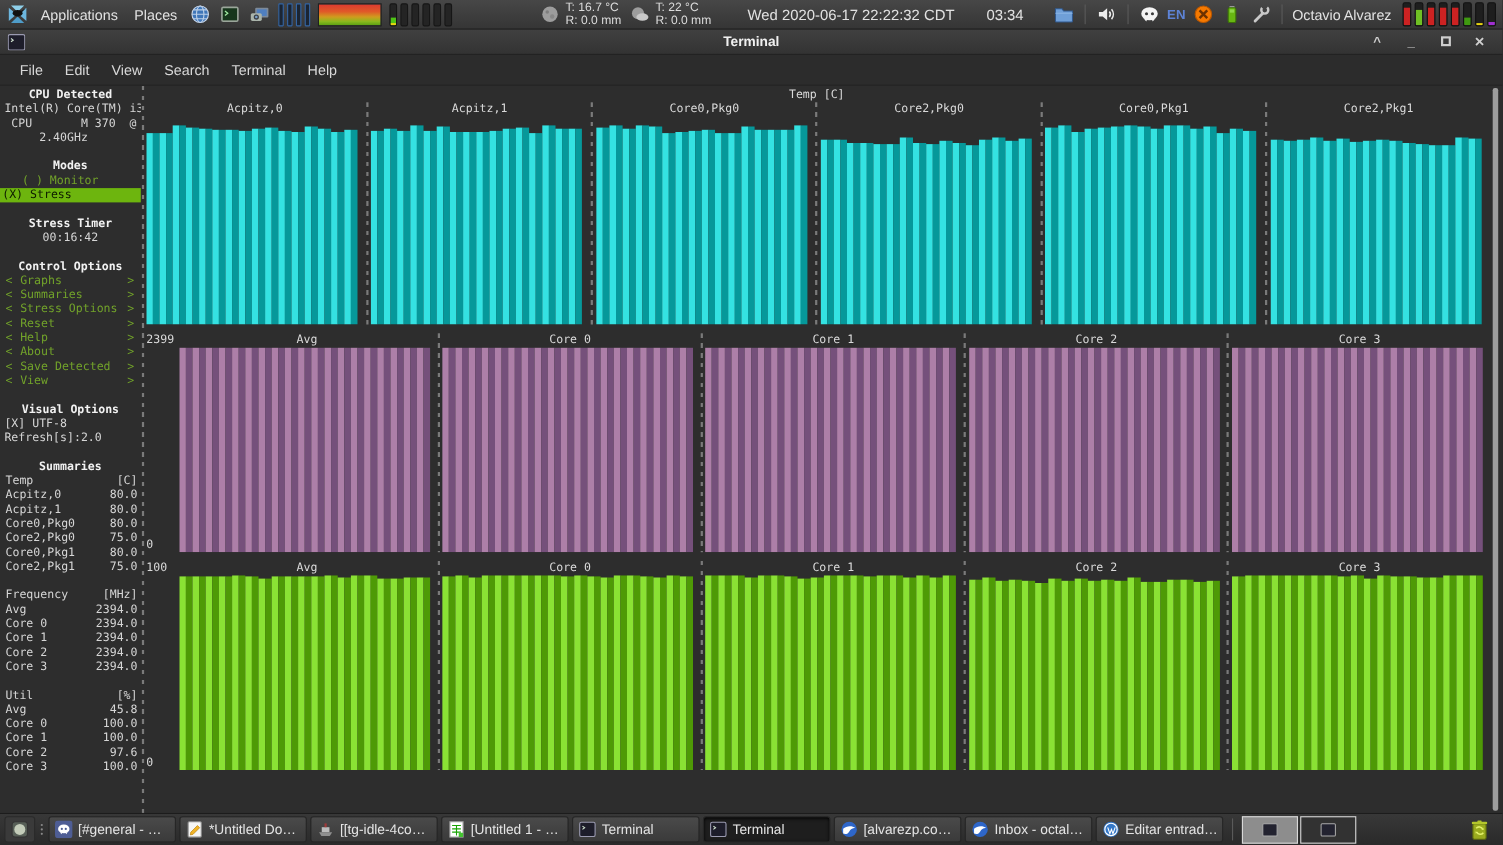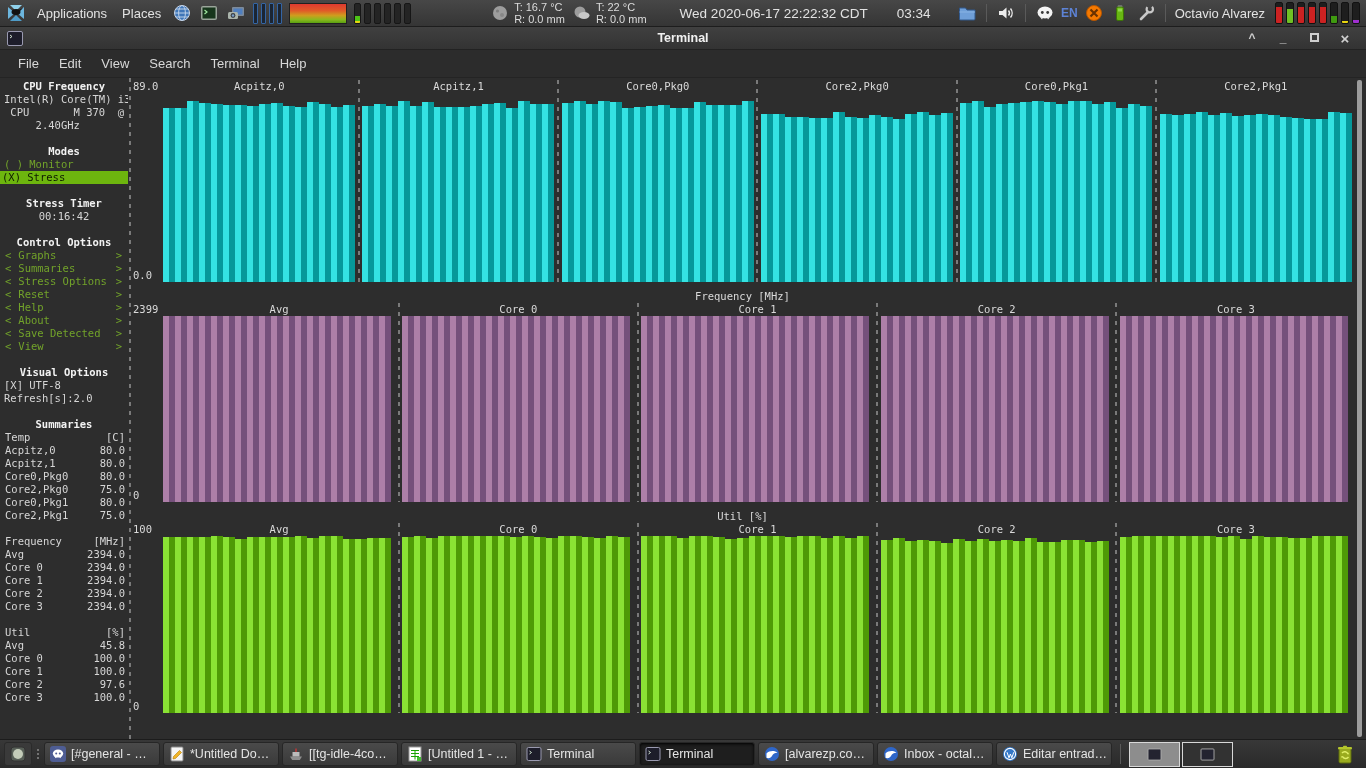--- a/index.html
+++ b/index.html
@@ -46,21 +46,21 @@
   .menubar .mitem { color:#d8d8d8; font-size:13px; padding:4px 10px; cursor:default; }
 
   
   .term-body { height:661px; background:#2d2d2d; display:flex; position:relative;
     font-family:"DejaVu Sans Mono",monospace; font-size:10.5px; }
   .sidebar { width:128px; flex:none; padding-top:2px; color:#d6d6d6; }
   .ln { height:13px; line-height:13px; white-space:pre; overflow:hidden; }
   .ln.h { font-weight:bold; color:#f2f2f2; text-align:center; }
   .ln.c { text-align:center; }
   .ln.p { padding-left:4px; }
-  .ln.g { color:#72a32a; padding-left:4px; }
+  .ln.g { color:#72a32a; padding-left:20px; }
   .ln.sel { background:#6db50e; color:#0d1a00; padding-left:2px; }
   .ln.ctl { color:#72a32a; display:flex; padding:0 6px 0 5px; }
   .ln.ctl .lab { flex:1; margin-left:7px; }
   .ln.kv { display:flex; justify-content:space-between; padding:0 3px 0 5px; }
 
   .vaxis { width:5px; flex:none; background-image:repeating-linear-gradient(to bottom,#7a7a7a 0 4px,transparent 4px 9px);
     background-size:2px 100%; background-repeat:no-repeat; background-position:1px 0; }
 
   .charts { flex:1; padding:2px 14px 0 0; position:relative; }
   .chart { margin-bottom:8px; }
@@ -280,21 +280,21 @@
     <span class="mitem">File</span>
     <span class="mitem">Edit</span>
     <span class="mitem">View</span>
     <span class="mitem">Search</span>
     <span class="mitem">Terminal</span>
     <span class="mitem">Help</span>
   </div>
 
 <div class="term-body">
   <div class="sidebar">
-      <div class="ln h">CPU Frequency</div>
+      <div class="ln h">CPU Detected</div>
       <div class="ln p">Intel(R) Core(TM) i3</div>
       <div class="ln p"> CPU       M 370  @</div>
       <div class="ln p">     2.40GHz</div>
       <div class="ln"></div>
       <div class="ln h">Modes</div>
       <div class="ln g">( ) Monitor</div>
       <div class="ln sel">(X) Stress</div>
       <div class="ln"></div>
       <div class="ln h">Stress Timer</div>
       <div class="ln c">00:16:42</div>
@@ -332,25 +332,22 @@
       <div class="ln kv"><span>Util</span><span>[%]</span></div>
       <div class="ln kv"><span>Avg</span><span>45.8</span></div>
       <div class="ln kv"><span>Core 0</span><span>100.0</span></div>
       <div class="ln kv"><span>Core 1</span><span>100.0</span></div>
       <div class="ln kv"><span>Core 2</span><span>97.6</span></div>
       <div class="ln kv"><span>Core 3</span><span>100.0</span></div>
     </div>
   <div class="vaxis"></div>
   <div class="charts">
       <div class="chart">
+        <div class="chart-title">Temp [C]</div>
         <div class="chart-main">
-          <div class="ylab">
-            <span>89.0</span>
-            <span>0.0</span>
-          </div>
           <div class="cols">
             <div class="ccol">
               <div class="clabel">Acpitz,0</div>
               <div class="bars" style="height: 189px;">
                 <div class="stripe" style="height: 91.98%; background: rgb(52, 226, 226);"></div>
                 <div class="stripe" style="height: 91.98%; background: rgb(6, 152, 154);"></div>
                 <div class="stripe" style="height: 92.18%; background: rgb(52, 226, 226);"></div>
                 <div class="stripe" style="height: 92.18%; background: rgb(6, 152, 154);"></div>
                 <div class="stripe" style="height: 95.84%; background: rgb(52, 226, 226);"></div>
                 <div class="stripe" style="height: 95.84%; background: rgb(6, 152, 154);"></div>
@@ -569,21 +566,20 @@
                 <div class="stripe" style="height: 89.84%; background: rgb(52, 226, 226);"></div>
                 <div class="stripe" style="height: 89.84%; background: rgb(6, 152, 154);"></div>
                 <div class="stripe" style="height: 89.4%; background: rgb(52, 226, 226);"></div>
                 <div class="stripe" style="height: 89.4%; background: rgb(6, 152, 154);"></div>
               </div>
             </div>
           </div>
         </div>
       </div>
       <div class="chart">
-        <div class="chart-title">Frequency [MHz]</div>
         <div class="chart-main">
           <div class="ylab">
             <span>2399</span>
             <span>0</span>
           </div>
           <div class="cols">
             <div class="ccol">
               <div class="clabel">Avg</div>
               <div class="bars" style="height: 186px;">
                 <div class="stripe" style="height: 99.79%; background: rgb(173, 127, 168);"></div>
@@ -799,21 +795,20 @@
                 <div class="stripe" style="height: 99.79%; background: rgb(173, 127, 168);"></div>
                 <div class="stripe" style="height: 99.79%; background: rgb(117, 80, 123);"></div>
                 <div class="stripe" style="height: 99.79%; background: rgb(173, 127, 168);"></div>
                 <div class="stripe" style="height: 99.79%; background: rgb(117, 80, 123);"></div>
               </div>
             </div>
           </div>
         </div>
       </div>
       <div class="chart">
-        <div class="chart-title">Util [%]</div>
         <div class="chart-main">
           <div class="ylab">
             <span>100</span>
             <span>0</span>
           </div>
           <div class="cols">
             <div class="ccol">
               <div class="clabel">Avg</div>
               <div class="bars" style="height: 177px;">
                 <div class="stripe" style="height: 99.43%; background: rgb(138, 226, 52);"></div>

